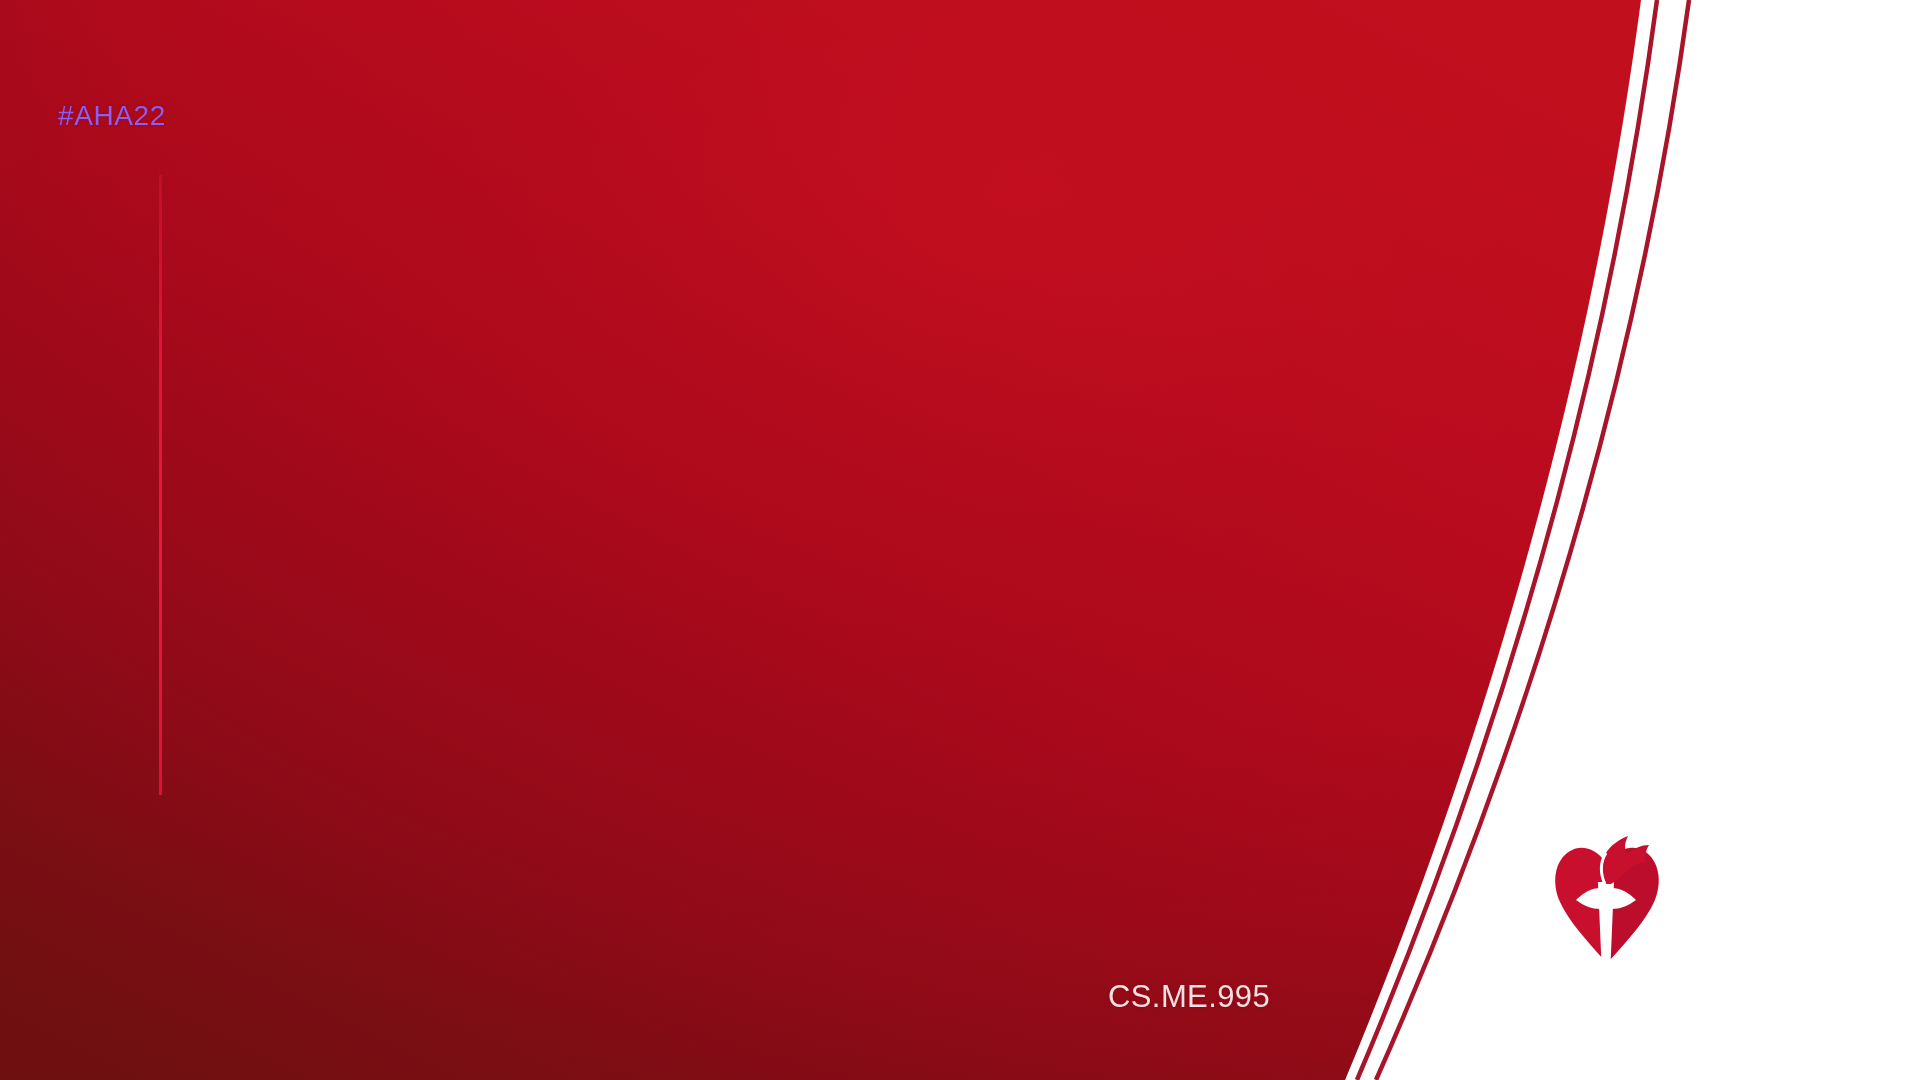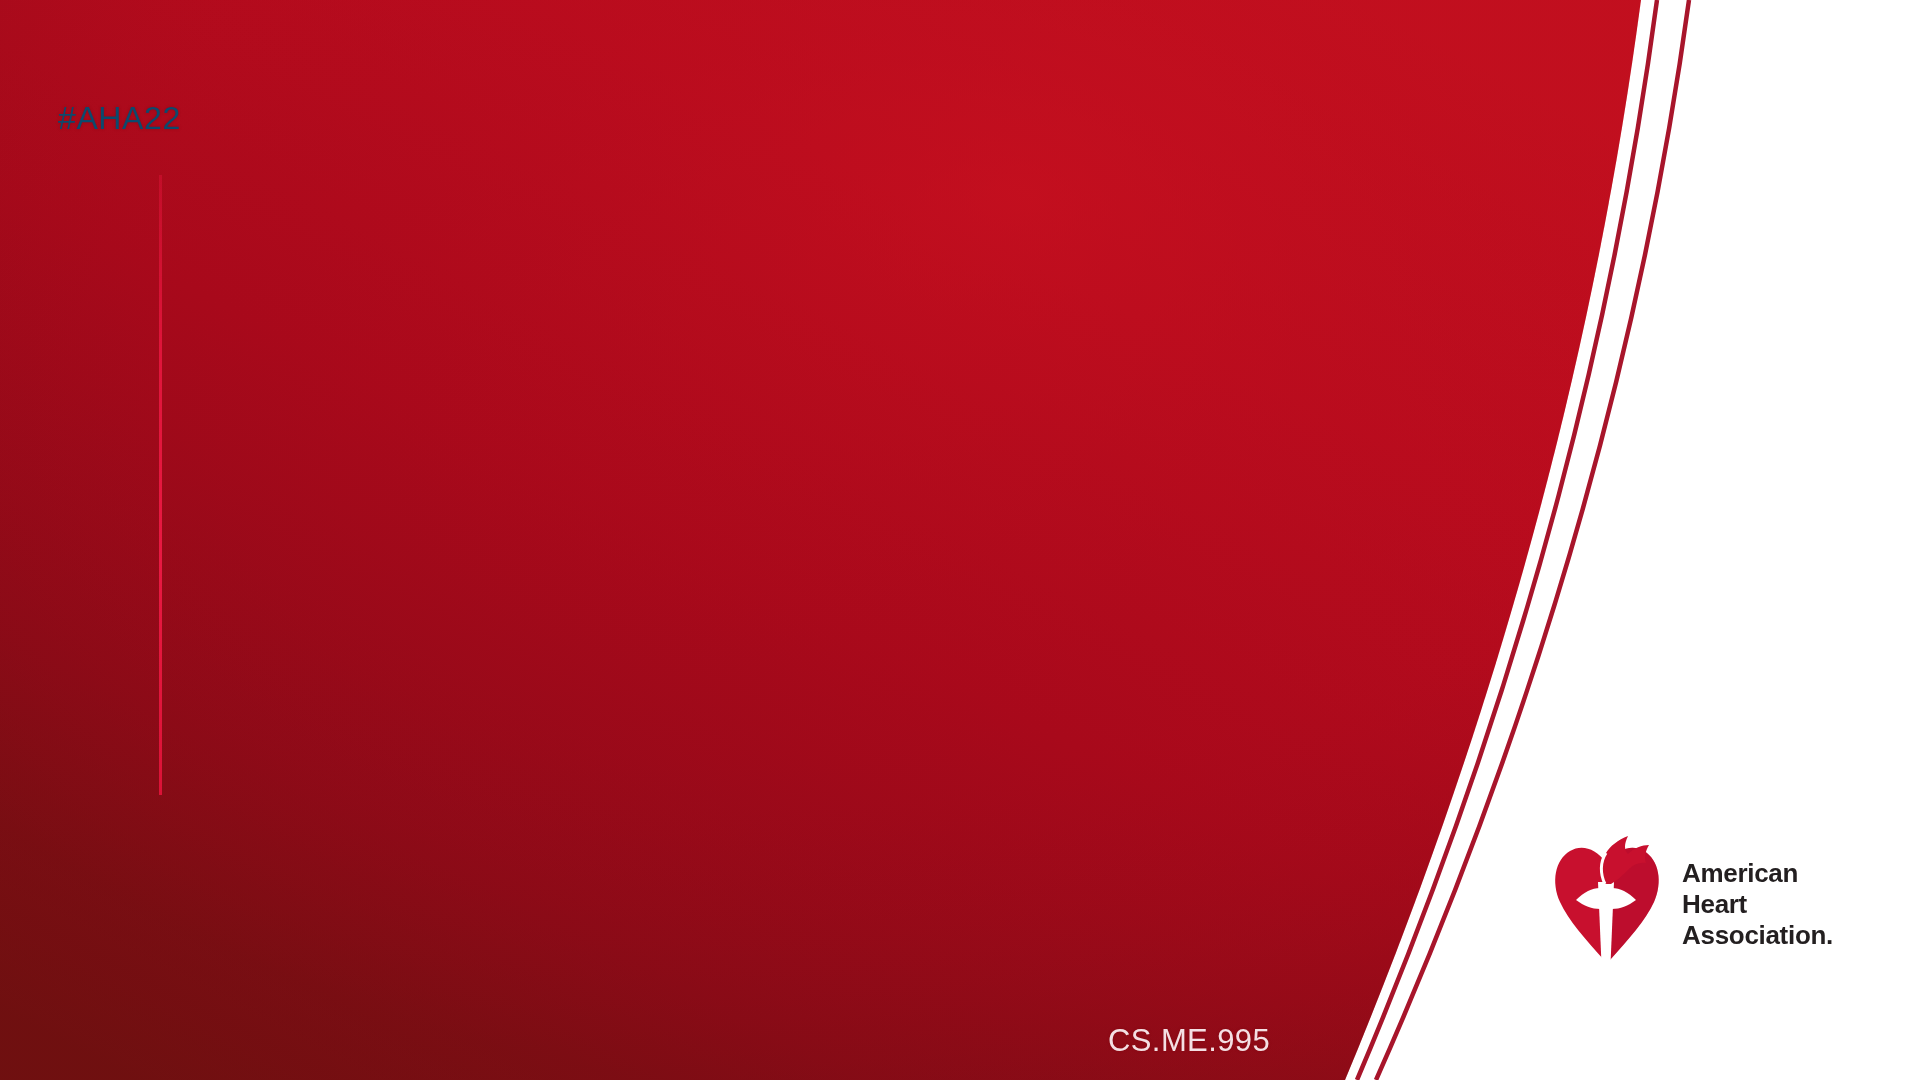--- a/index.html
+++ b/index.html
@@ -28,24 +28,24 @@
     z-index: 1;
   }
   .red-panel svg { display: block; width: 1920px; height: 1080px; }
 
   
   .hashtag {
     position: absolute;
     left: 58px;
     top: 100px;
     z-index: 6;
-    font-size: 32px;
+    font-size: 28px;
     font-weight: 400;
     letter-spacing: 0.6px;
-    color: #0c4a6e;
+    color: #8b5cf6;
     font-family: "Liberation Sans", sans-serif;
     text-shadow: 0 0 3px rgba(120,0,10,0.45);
   }
 
   
   .accent-line {
     position: absolute;
     left: 159px;
     top: 175px;
     width: 3px;
@@ -85,21 +85,20 @@
   .session-code {
     position: absolute;
     left: 1108px;
     top: 979px;
     z-index: 6;
     font-size: 31px;
     font-weight: 400;
     letter-spacing: 0.4px;
     color: #f4dfe3;
     text-shadow: 0 0 3px rgba(120,0,10,0.45);
-    margin-top: 44px;
   }
 
   
   .aha-logo {
     position: absolute;
     left: 1548px;
     top: 826px;
     z-index: 7;
     display: flex;
     align-items: center;
@@ -187,20 +186,15 @@
                C62,20 70,14 80,10
                C76,18 76,24 80,28
                C86,22 94,19 101,19
                C97,26 96,32 98,37
                C92,36 86,38 81,43
                C75,49 70,54 63,58 Z" fill="#C8102E"></path>
 
       <path d="M57,58 C52,48 52,36 58,27" fill="none" stroke="#ffffff" stroke-width="3"></path>
     </svg>
 
-    <div class="aha-wordmark">
-      <span>American</span>
-      <span>Heart</span>
-      <span>Association.</span>
-    </div>
   </div>
 
 </div>
 
 </body></html>

